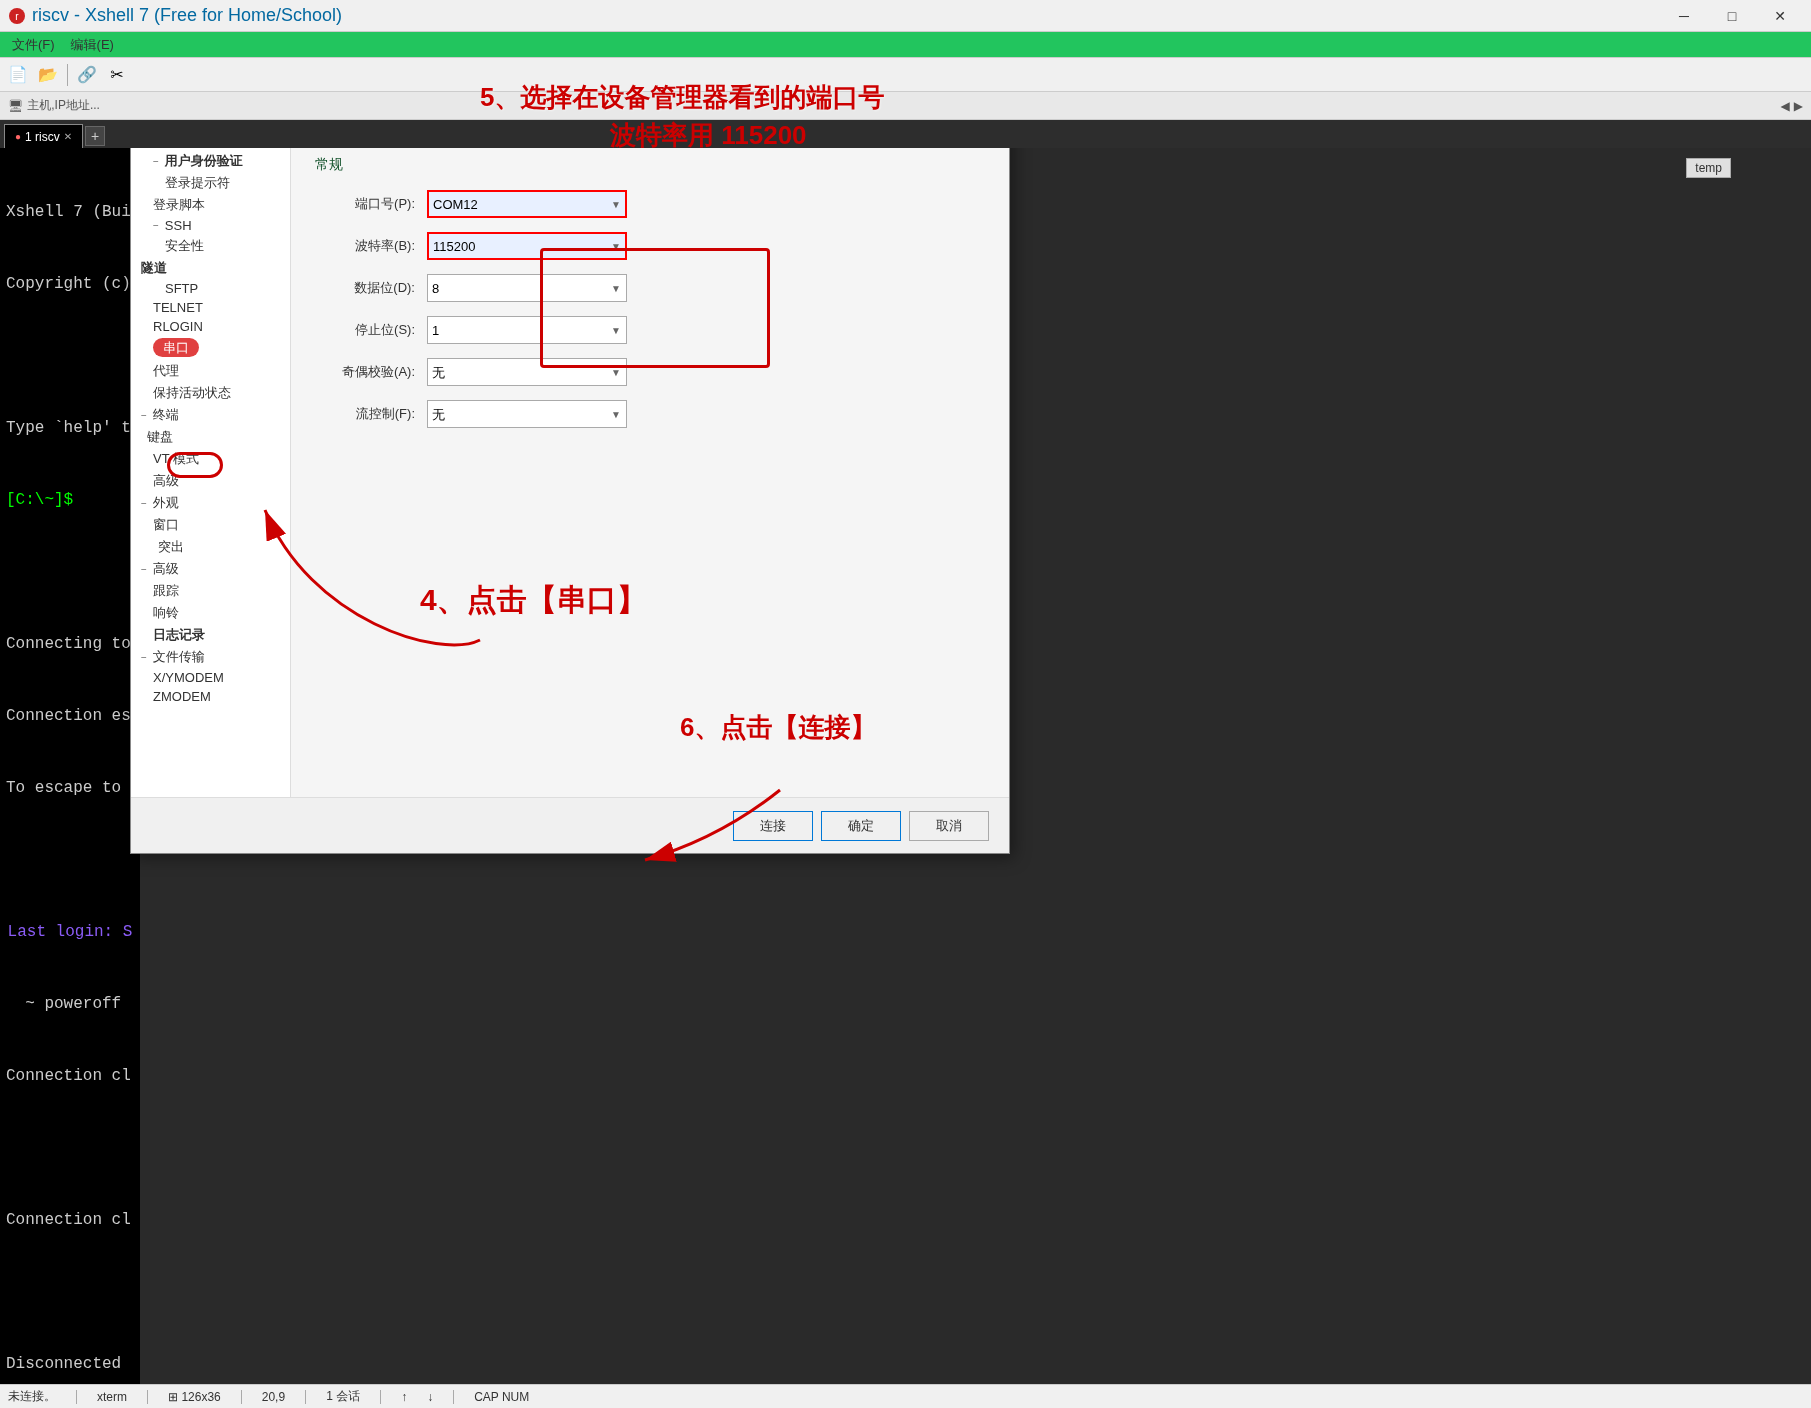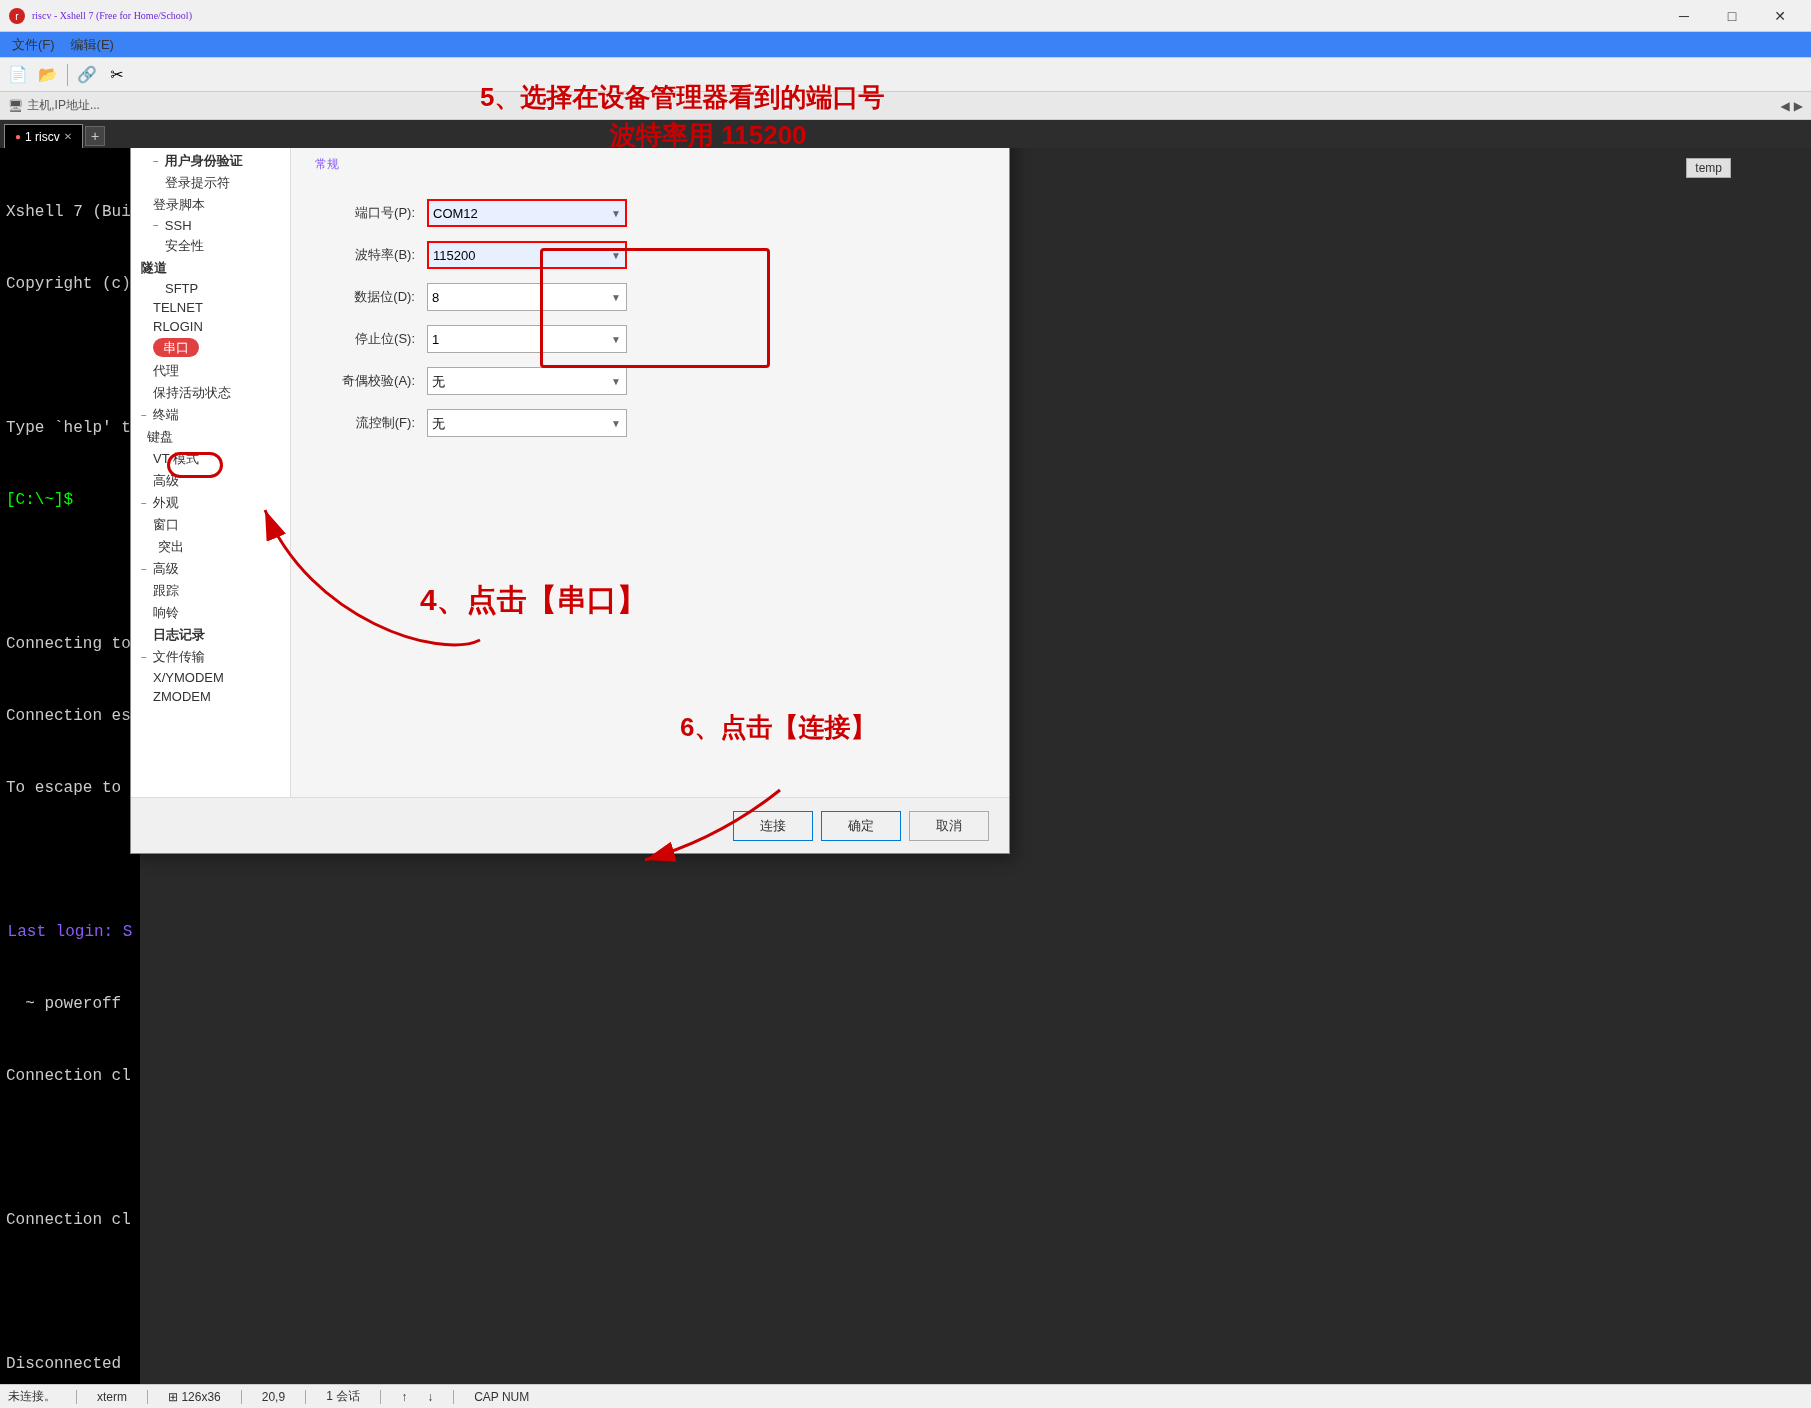--- a/index.html
+++ b/index.html
@@ -17,45 +17,44 @@
     .title-bar {
       background: #f0f0f0;
       height: 32px;
       display: flex;
       align-items: center;
       padding: 0 8px;
       border-bottom: 1px solid #ccc;
       position: relative;
     }
     .title-bar-text {
-      font-size: 10px;
-      color: #6d28d9;
+      font-size: 18px;
+      color: #0369a1;
       flex: 1;
-      font-family: Liberation Serif, serif;
     }
     .title-bar-controls {
       display: flex;
       gap: 2px;
     }
     .title-btn {
       width: 46px;
       height: 32px;
       background: transparent;
       border: none;
       cursor: pointer;
       font-size: 14px;
       display: flex;
       align-items: center;
       justify-content: center;
       color: #333;
     }
 
     
     .menu-bar {
-      background: #3b82f6;
+      background: #22c55e;
       height: 26px;
       display: flex;
       align-items: center;
       padding: 0 4px;
       border-bottom: 1px solid #ccc;
     }
     .menu-item {
       padding: 2px 8px;
       font-size: 13px;
       color: #333;
@@ -235,23 +234,23 @@
       padding: 16px 24px;
     }
     .breadcrumb {
       font-size: 13px;
       color: #555;
       margin-bottom: 16px;
       padding-bottom: 8px;
       border-bottom: 1px solid #ddd;
     }
     .section-title {
-      font-size: 12px;
-      color: #8b5cf6;
-      margin-bottom: 26px;
+      font-size: 14px;
+      color: #14532d;
+      margin-bottom: 16px;
     }
     .form-row {
       display: flex;
       align-items: center;
       margin-bottom: 14px;
       gap: 12px;
     }
     .form-label {
       width: 100px;
       font-size: 13px;

